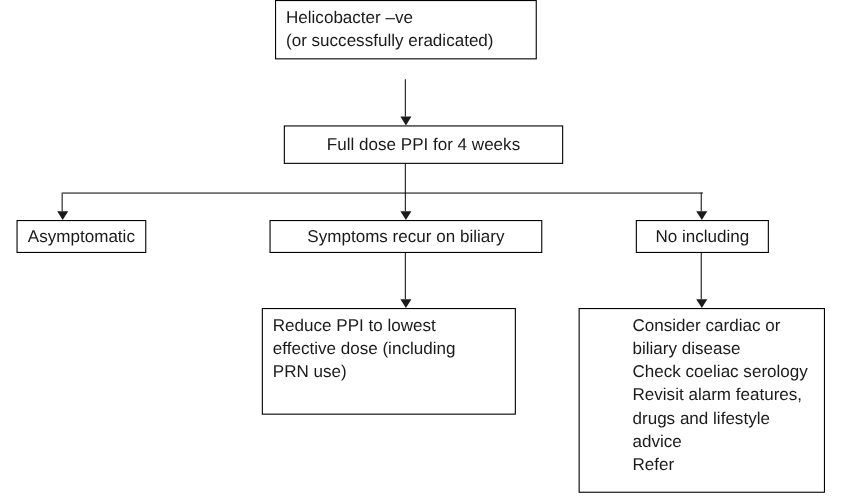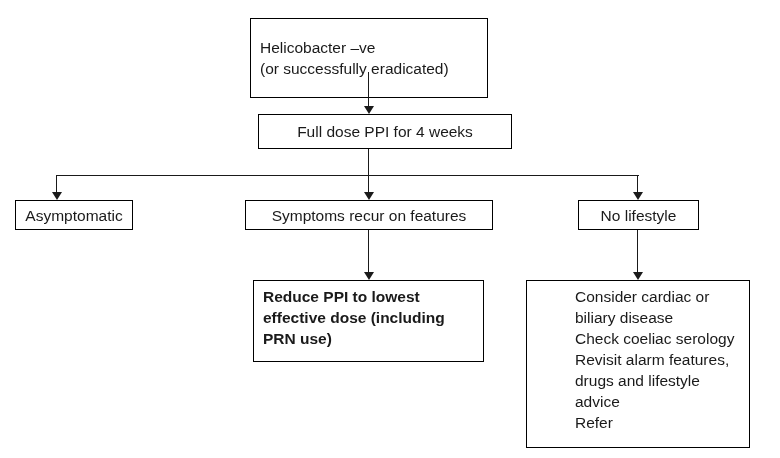--- a/index.html
+++ b/index.html
@@ -47,21 +47,21 @@
     border-left: 5px solid transparent;
     border-right: 5px solid transparent;
     border-top: 8px solid #1a1a1a;
   }
 </style>
 </head>
 <body>
 
 <div id="canvas">
 
-  <div class="node" style="left:250px; top:18px; width:238px; height:80px;">
+  <div class="node" style="left:250px; top:0; width:238px; height:54px;">
     <span>Helicobacter –ve
 (or successfully eradicated)</span>
   </div>
 
   <div class="conn conn-v" style="left:368px; top:72px; height:34px;"></div>
   <div class="arrowhead" style="left:364px; top:106px;"></div>
 
   <div class="node center-text" style="left:258px; top:114px; width:254px; height:35px;">
     <span>Full dose PPI for 4 weeks</span>
   </div>
@@ -77,34 +77,34 @@
   <div class="arrowhead" style="left:364px; top:192px;"></div>
 
   <div class="conn conn-v" style="left:637px; top:175px; height:17px;"></div>
   <div class="arrowhead" style="left:633px; top:192px;"></div>
 
   <div class="node center-text" style="left:15px; top:200px; width:118px; height:30px;">
     <span>Asymptomatic</span>
   </div>
 
   <div class="node center-text" style="left:245px; top:200px; width:248px; height:30px;">
-    <span>Symptoms recur on features</span>
+    <span>Symptoms recur on biliary</span>
   </div>
 
   <div class="node center-text" style="left:578px; top:200px; width:121px; height:30px;">
-    <span>No lifestyle</span>
+    <span>No including</span>
   </div>
 
   <div class="conn conn-v" style="left:368px; top:230px; height:42px;"></div>
   <div class="arrowhead" style="left:364px; top:272px;"></div>
 
   <div class="conn conn-v" style="left:637px; top:230px; height:42px;"></div>
   <div class="arrowhead" style="left:633px; top:272px;"></div>
 
-  <div class="node top-text" style="left:253px; top:280px; width:231px; height:82px;font-weight:bold;">
+  <div class="node top-text" style="left:238px; top:280px; width:231px; height:97px;">
     <span>Reduce PPI to lowest
 effective dose (including
 PRN use)</span>
   </div>
 
   <div class="node top-text" style="left:526px; top:280px; width:224px; height:168px;padding-left:48px;">
     <span>Consider cardiac or
 biliary disease
 Check coeliac serology
 Revisit alarm features,

